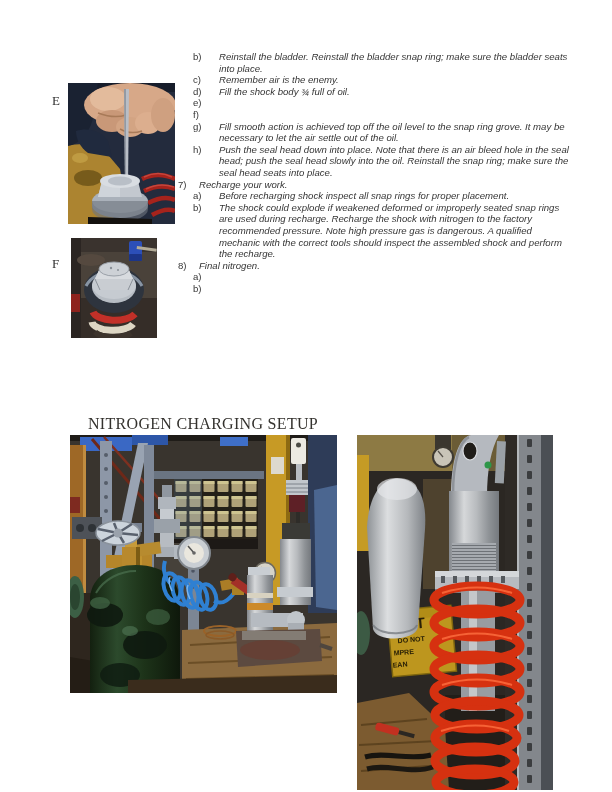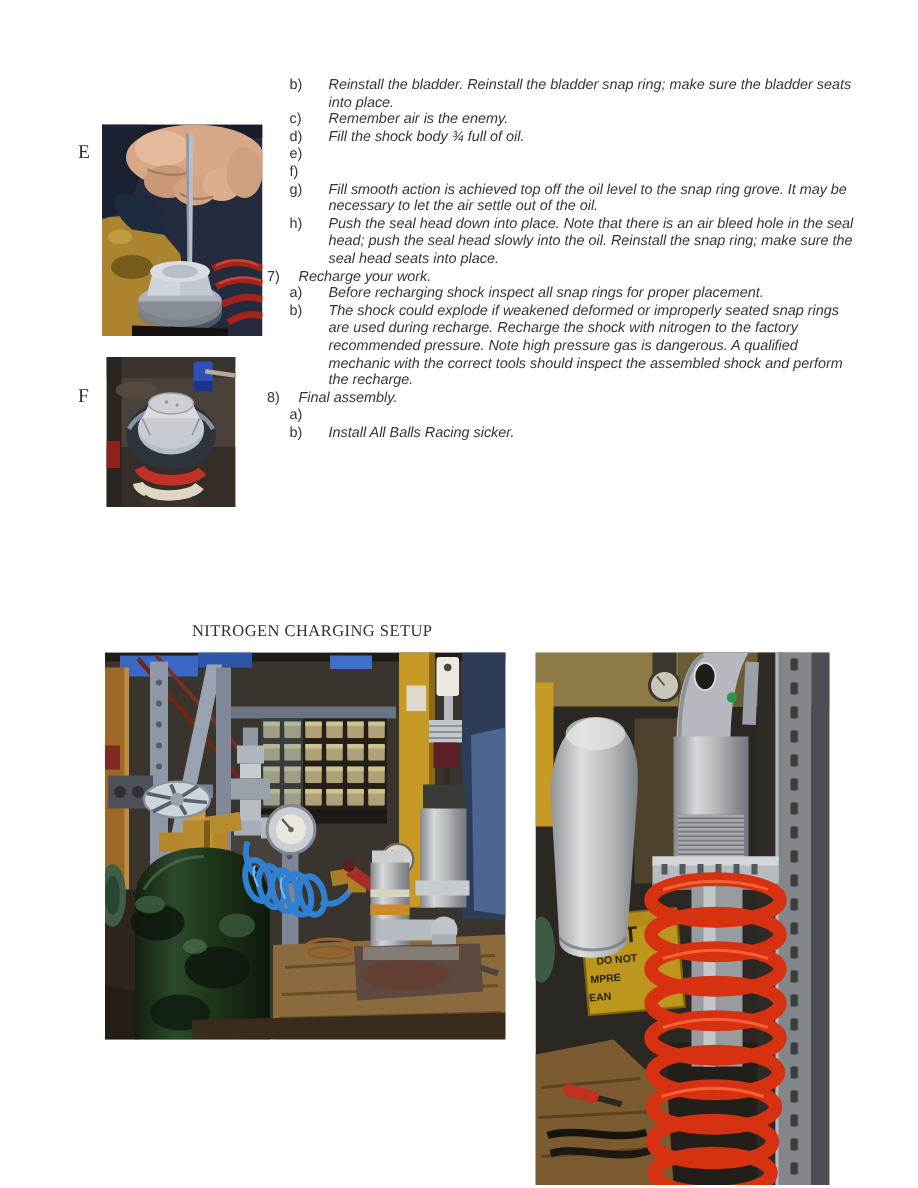--- a/index.html
+++ b/index.html
@@ -7,21 +7,21 @@
         font-family:"Liberation Sans",sans-serif;overflow:hidden;}
   .instructions{position:absolute;left:178px;top:51px;width:393px;
         font-size:9.6px;line-height:11.6px;color:#353535;}
   .li{display:flex;}
   .li.alpha{padding-left:15px;}
   .li.alpha .mk{flex:0 0 26px;}
   .li.num .mk{flex:0 0 21px;}
   .li .tx{flex:1;font-style:italic;}
   .fig-label{position:absolute;font-family:"Liberation Serif",serif;font-size:13px;color:#2f2f2f;}
   .heading{position:absolute;left:88px;top:415px;font-family:"Liberation Serif",serif;
-        font-size:11px;letter-spacing:0.3px;color:#34322e;margin-left:40px;}
+        font-size:16px;letter-spacing:0.3px;color:#34322e;}
   .photo{position:absolute;display:block;}
   svg text{font-family:"Liberation Sans",sans-serif;}
 </style>
 </head>
 <body>
 
 <div class="page">
 
   <svg width="0" height="0" style="position:absolute" aria-hidden="true">
     <defs>
@@ -170,28 +170,27 @@
     <div class="li alpha">
         <span class="mk">a)</span>
         <span class="tx">Before recharging shock inspect all snap rings for proper placement.</span>
       </div>
     <div class="li alpha">
         <span class="mk">b)</span>
         <span class="tx">The shock could explode if weakened deformed or improperly seated snap rings are used during recharge. Recharge the shock with nitrogen to the factory recommended pressure. Note high pressure gas is dangerous. A qualified mechanic with the correct tools should inspect the assembled shock and perform the recharge.</span>
       </div>
     <div class="li num">
         <span class="mk">8)</span>
-        <span class="tx">Final assembly.</span>
+        <span class="tx">Final nitrogen.</span>
       </div>
     <div class="li alpha">
         <span class="mk">a)</span>
       </div>
     <div class="li alpha">
         <span class="mk">b)</span>
-        <span class="tx">Install All Balls Racing sicker.</span>
       </div>
   </div>
 
   <div class="heading">NITROGEN CHARGING SETUP</div>
 
   <svg class="photo" style="left:70px;top:435px" width="267" height="258" viewBox="0 0 267 258">
     <rect width="267" height="258" fill="#39342e"></rect>
     <rect width="267" height="6" fill="#1f1c18"></rect>
     <rect x="10" y="2" width="52" height="14" fill="#3a68c4"></rect>
     <rect x="62" width="36" height="10" fill="#2d56a8"></rect>

